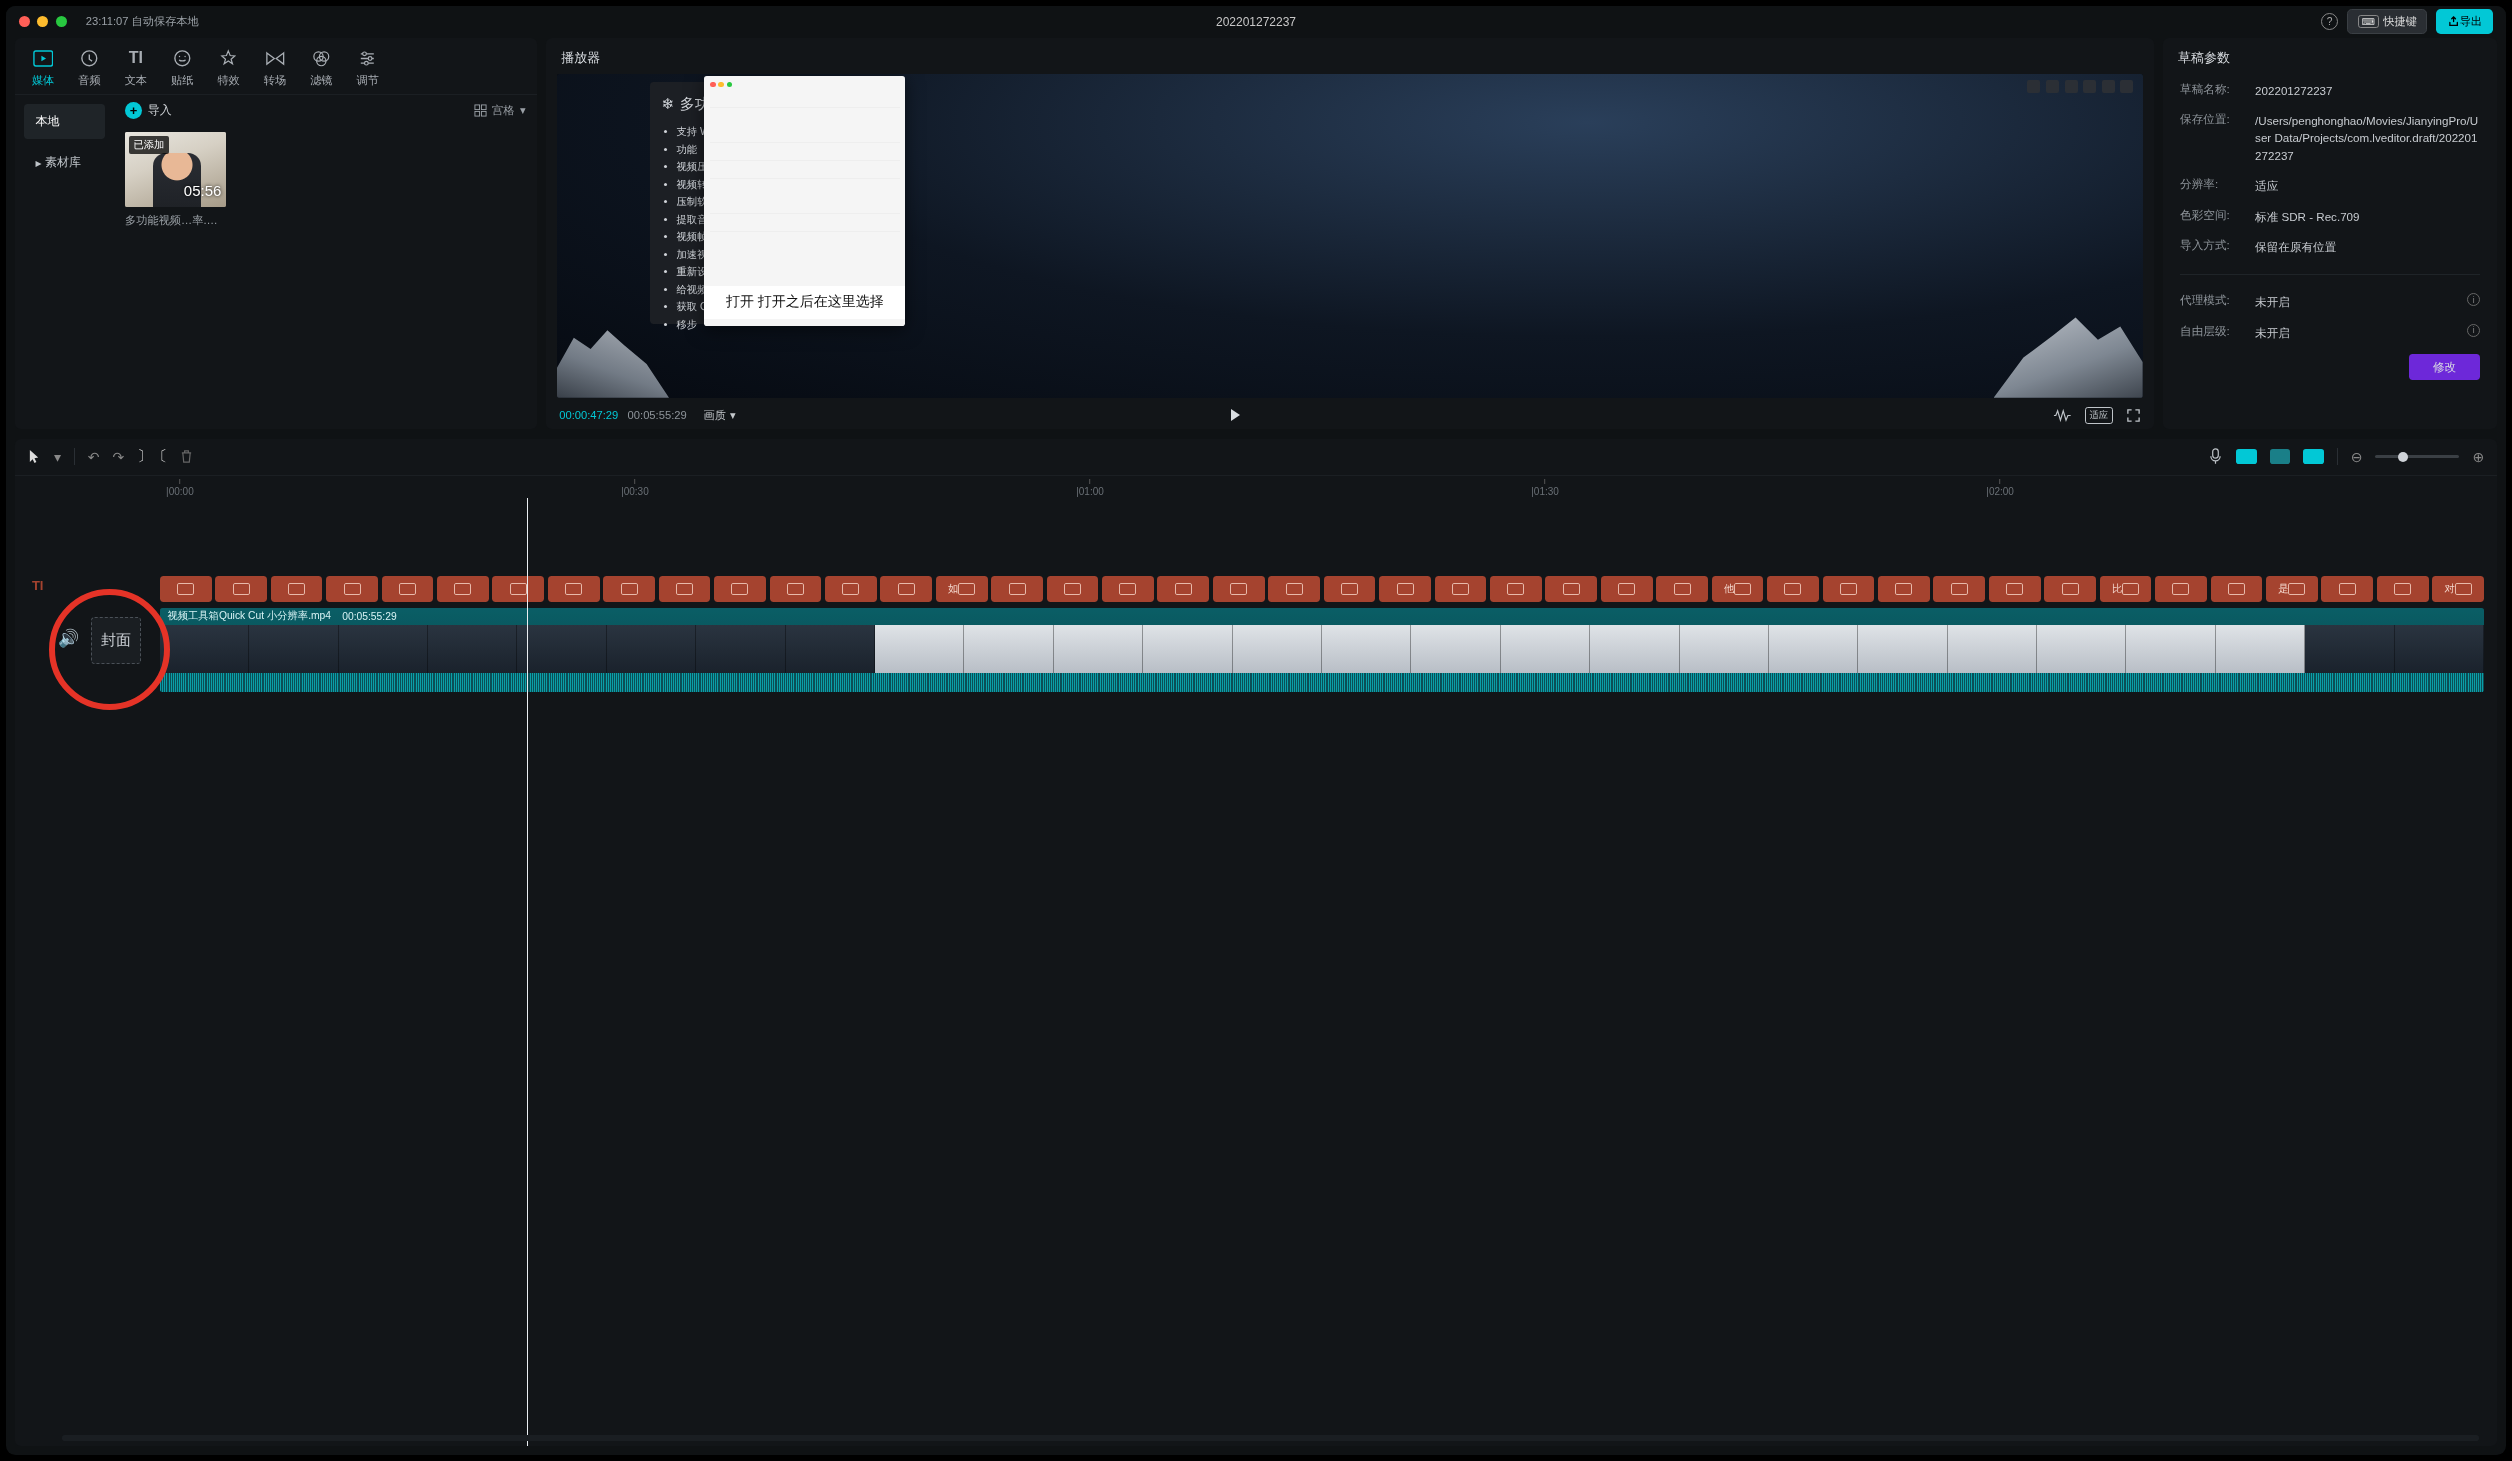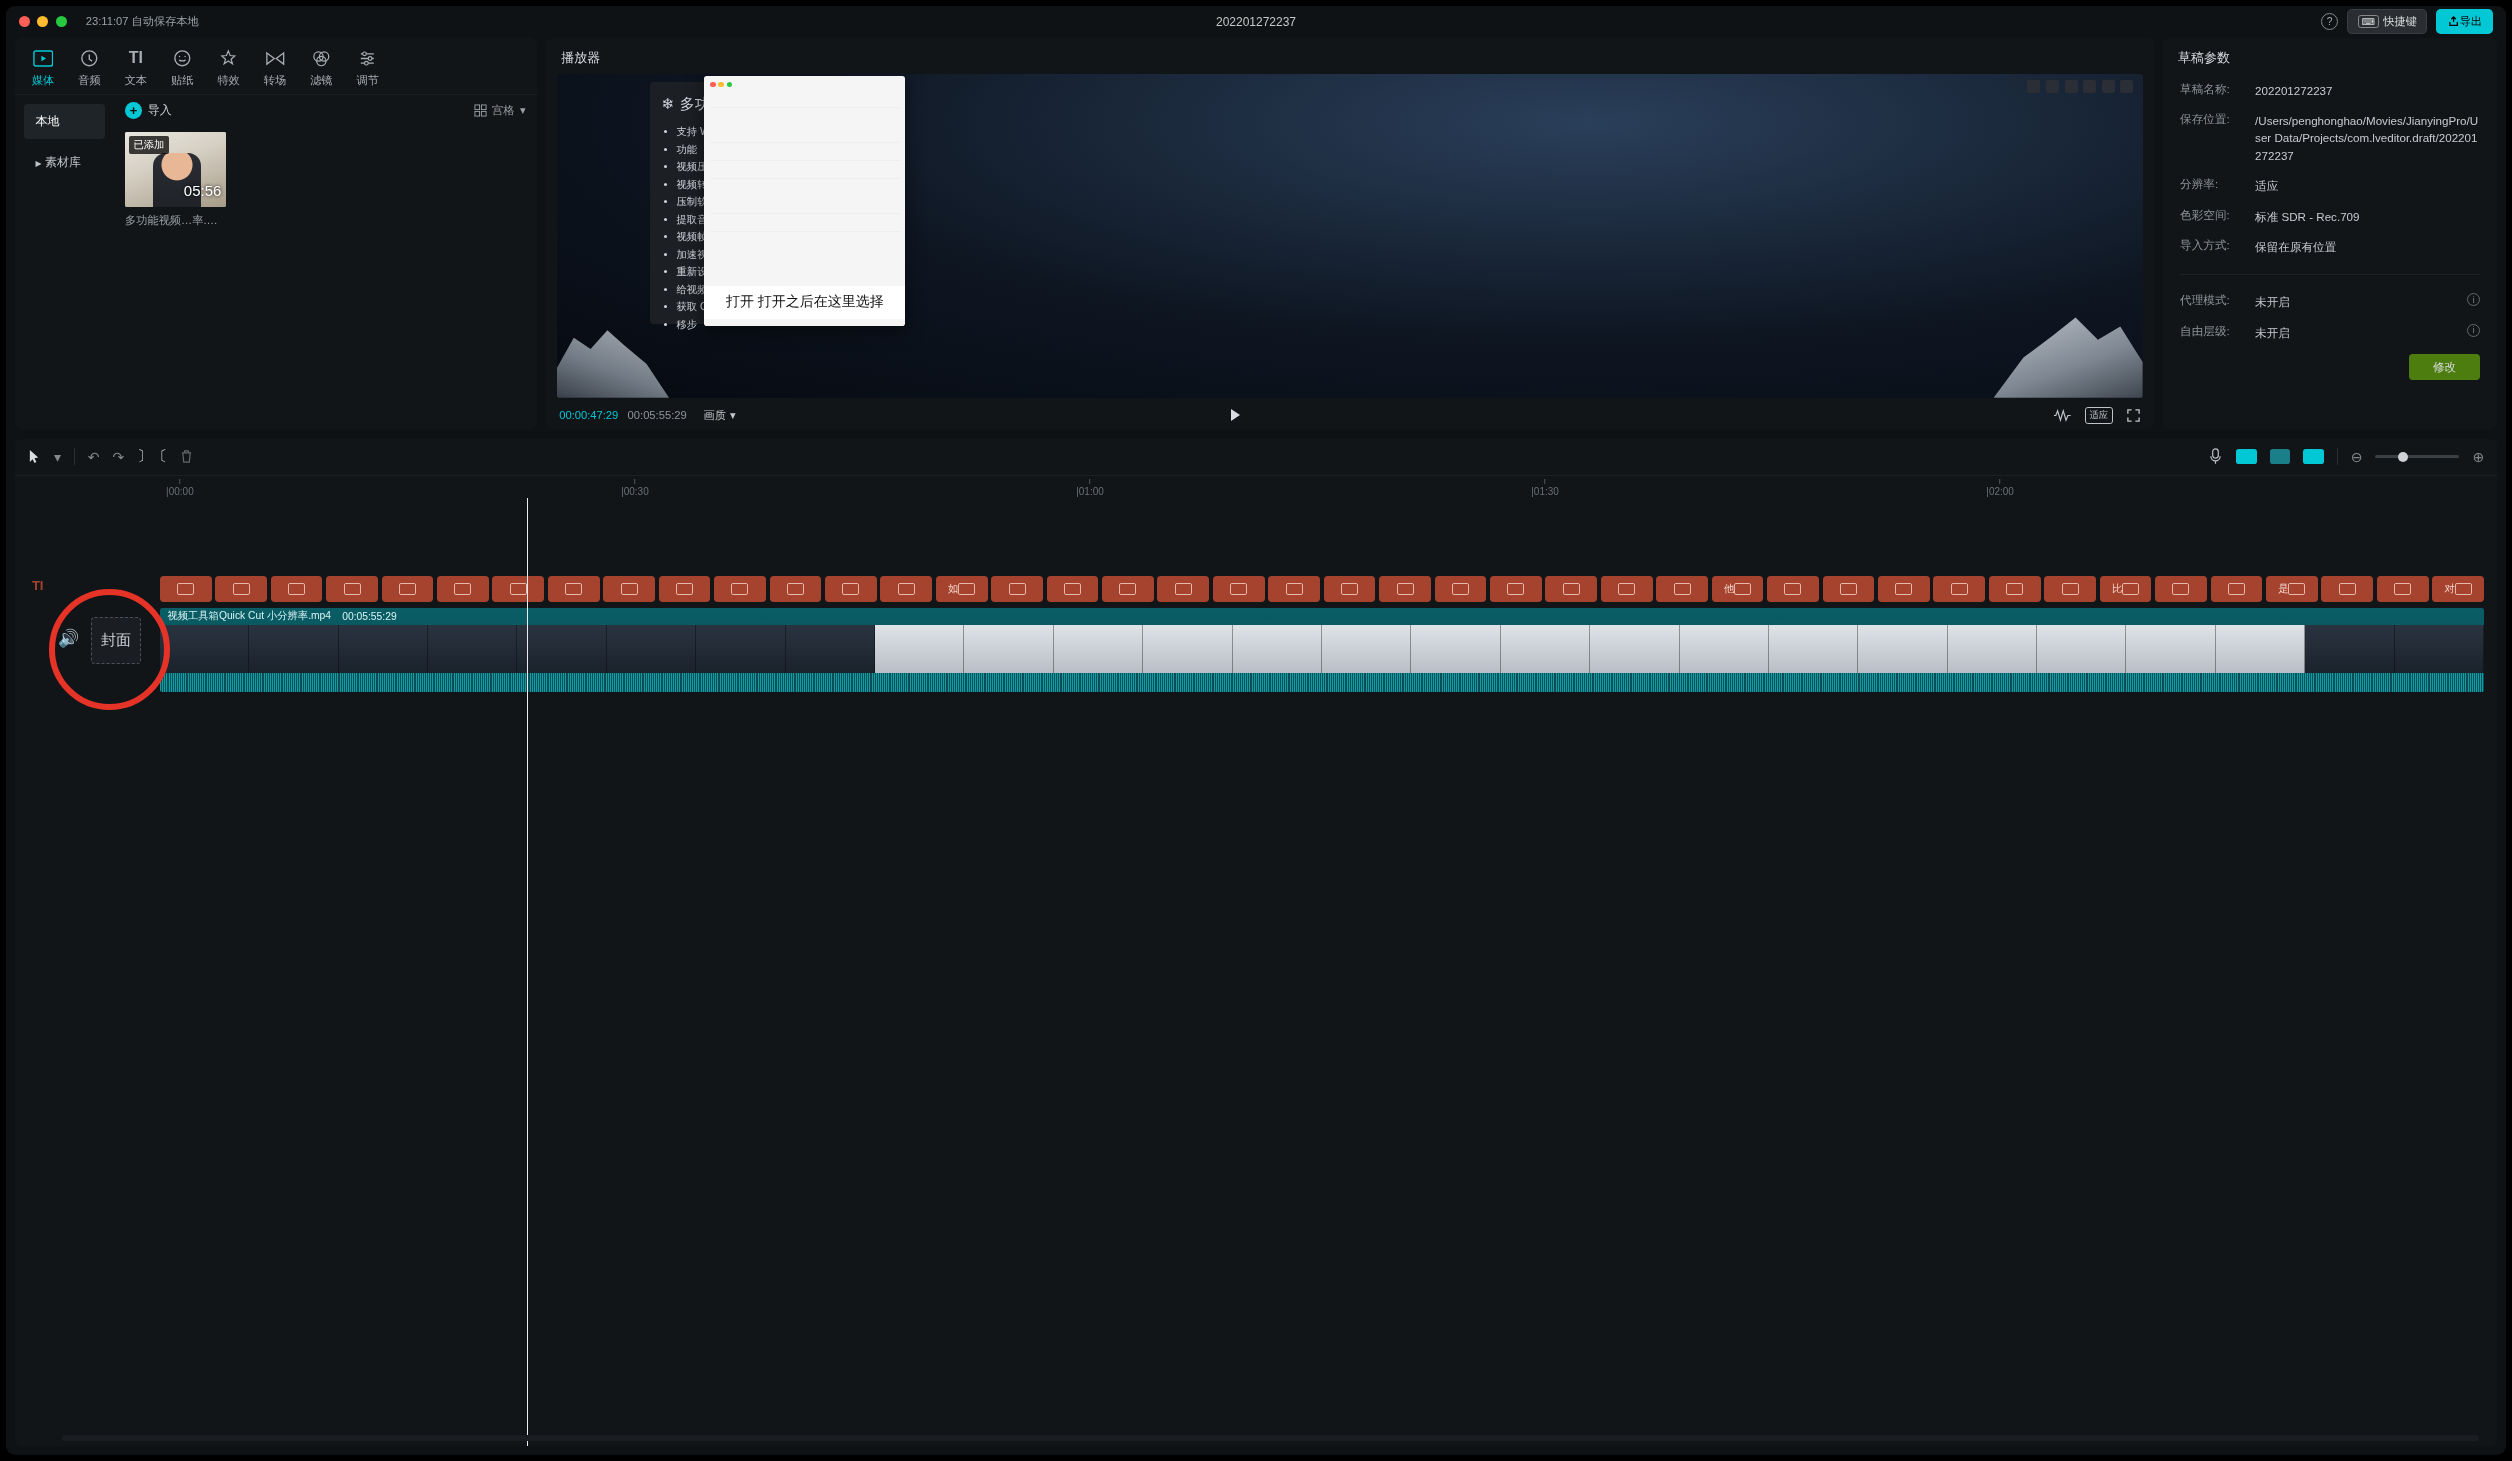--- a/index.html
+++ b/index.html
@@ -186,21 +186,21 @@
 .prow .lab { width:58px; color:#8e949a; flex-shrink:0; }
 .prow .val { color:#c8ccd1; line-height:1.5; }
 .divider { height:0.9px; background:#1f2428; margin:5.6px 0; }
 .info-icon {
   width:13px;height:13px;border:0.9px solid #666;border-radius:50%;
   font-size:8.4px; color:#888; display:inline-flex; align-items:center; justify-content:center;
   margin-left:auto;
 }
 .btn-modify {
   align-self:flex-end; margin:9.3px 17px 11.2px auto;
-  background:#4d7c0f; color:#d9dde1; border:none; padding:5.6px 24px;
+  background:#6d28d9; color:#d9dde1; border:none; padding:5.6px 24px;
   border-radius:3.7px; font-size:11.6px;
 }
 
 .timeline-wrap {
   flex:1; background:#121518; margin:0 9.3px 9.3px 9.3px; border-radius:5.6px;
   display:flex; flex-direction:column;
 }
 .tl-toolbar {
   display:flex; align-items:center; height:37px; padding:0 13px; gap:13px;
   border-bottom:0.9px solid #1b1f23;

